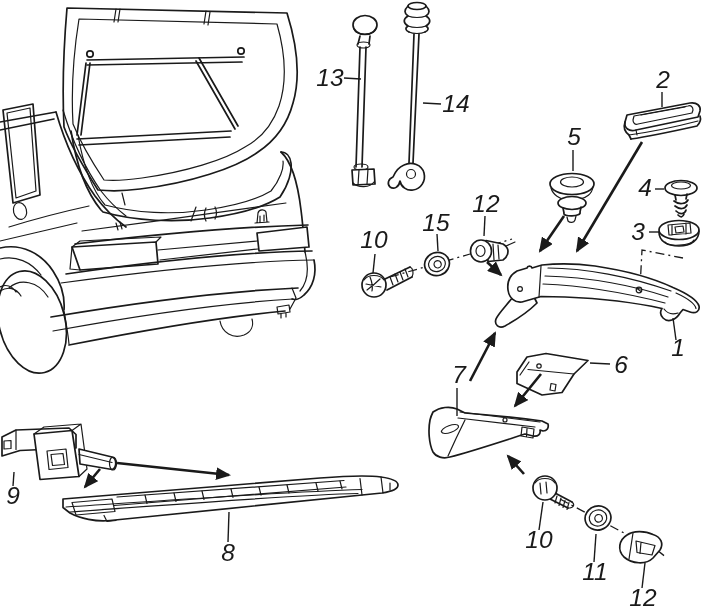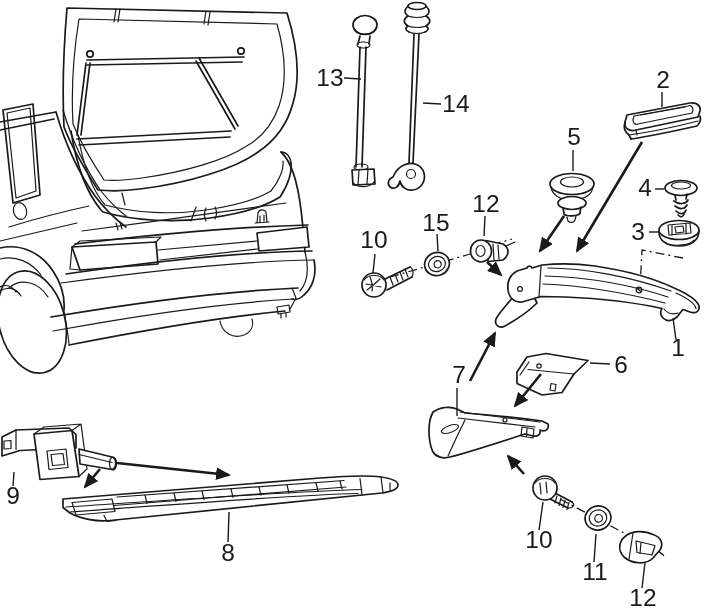--- a/index.html
+++ b/index.html
@@ -1,20 +1,21 @@
 <!DOCTYPE html>
 <html style="--ink: #1a1a1a; --paper: #ffffff;"><head>
 <meta charset="utf-8">
 <style>
   :root { --ink: #1a1a1a; --paper: #ffffff; }
   html,body { margin:0; padding:0; background:var(--paper); }
   .stage {
     width:705px; height:609px; position:relative; overflow:hidden;
     background:var(--paper);
     font-family:"Liberation Sans", sans-serif;
+    font-style:italic;
   }
   svg { display:block; }
   .ln  { stroke:var(--ink); fill:none; stroke-width:1.7; stroke-linecap:round; stroke-linejoin:round; }
   .fn  { stroke:var(--ink); fill:none; stroke-width:1.2; stroke-linecap:round; stroke-linejoin:round; }
   .fl  { stroke:var(--ink); fill:var(--paper); stroke-width:1.7; stroke-linejoin:round; }
   .arrow  { stroke:var(--ink); fill:none; stroke-width:2.6; }
   .dash   { stroke:var(--ink); fill:none; stroke-width:1.3; stroke-dasharray:9 4 2 4; }
   .leader { stroke:var(--ink); fill:none; stroke-width:1.4; }
   .callout { fill:var(--ink); font-family:"Liberation Sans", sans-serif; font-size:24.5px; }
 </style>

